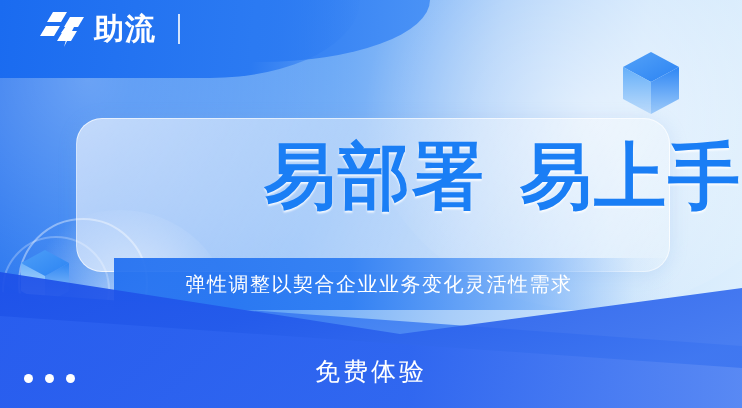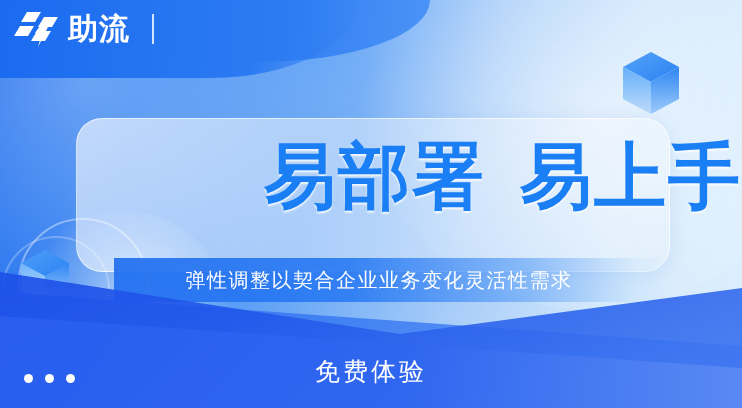--- a/index.html
+++ b/index.html
@@ -64,25 +64,25 @@
     position: absolute;
     left: 0; top: 0;
     width: 360px; height: 78px;
     background: linear-gradient(95deg, #1a6bf0 0%, #2b7af2 70%, rgba(70,144,246,0) 100%);
     border-bottom-right-radius: 150px 78px;
     pointer-events: none;
   }
 
   .header {
     position: absolute;
-    left: 0; top: 0;
+    left: 12px; top: 0;
     height: 58px;
     display: flex;
     align-items: center;
-    padding-left: 14px;
+    padding-left: 28px;
   }
   .logo-mark {
     width: 46px; height: 40px;
     position: relative;
     flex: 0 0 auto;
     margin-right: 8px;
   }
   .logo-mark svg { display: block; }
   .logo-word {
     font-size: 30px;
@@ -157,21 +157,21 @@
     text-shadow: 0 2px 2px rgba(255,255,255,0.85);
   }
   .headline .gap { display: inline-block; width: 34px; }
 
   
   .tagline-band {
     position: absolute;
     left: 114px;
     top: 258px;
     width: 560px;
-    height: 44px;
+    height: 52px;
     background: linear-gradient(90deg,
         rgba(32,110,240,0.92) 0%,
         rgba(44,124,243,0.92) 42%,
         rgba(110,170,247,0.72) 74%,
         rgba(175,212,250,0.20) 93%,
         rgba(200,228,252,0.0) 100%);
     display: flex;
     align-items: center;
     justify-content: center;
   }

